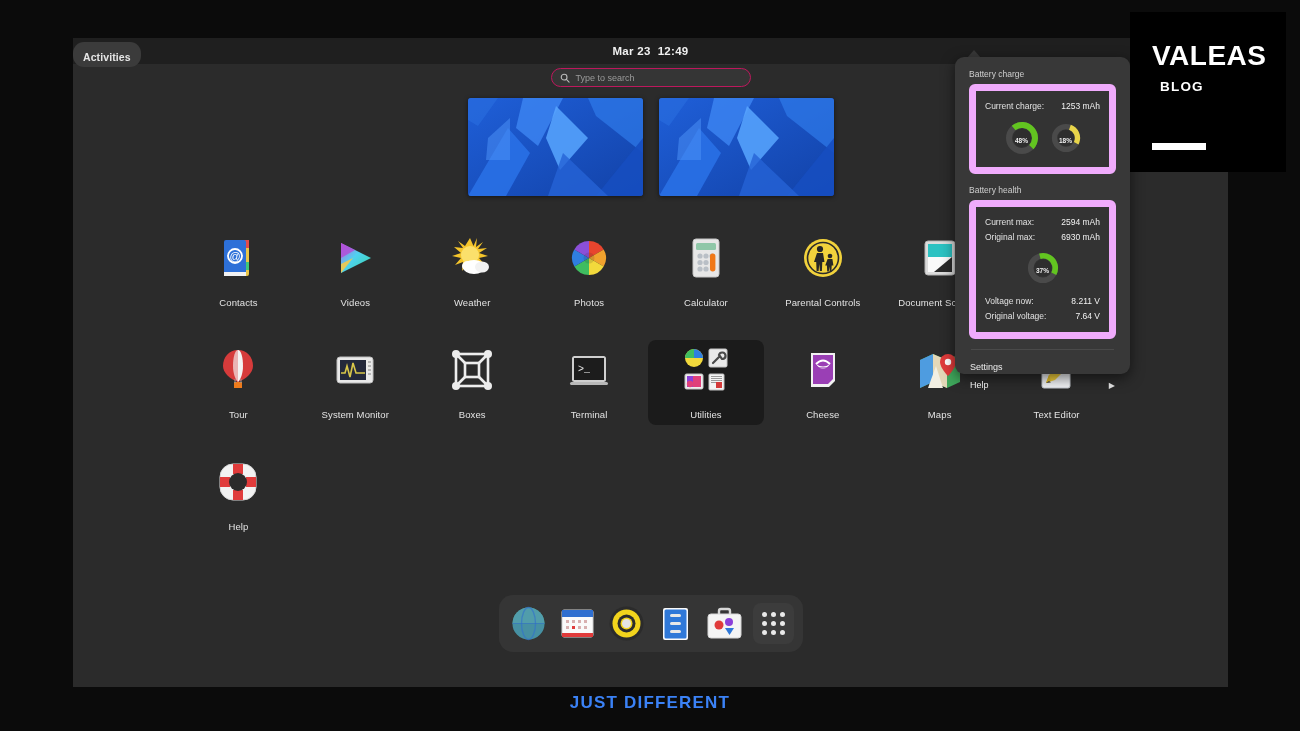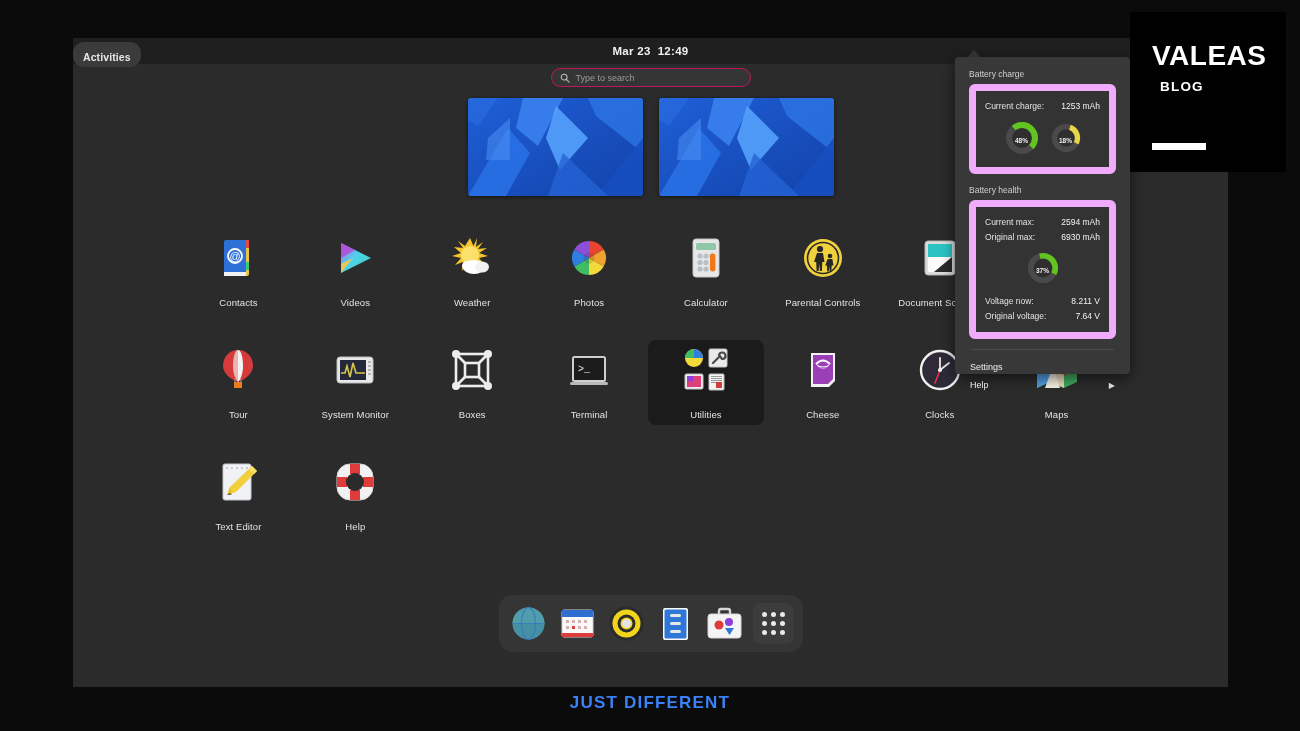--- a/index.html
+++ b/index.html
@@ -87,21 +87,21 @@
   }
   .dockitem { width: 41px; height: 41px; position: relative; border-radius: 8px; }
   .dockitem.grid-btn { background: #3c3c3c; display: flex; align-items: center; justify-content: center; }
   .grid-dots { display: grid; grid-template-columns: repeat(3, 5px); gap: 4px; }
   .grid-dots i { width: 5px; height: 5px; border-radius: 50%; background: #e9e9e9; display: block; }
 
   
   #battery-popup {
     position: absolute; left: 955px; top: 57px;
     width: 175px; height: 317px;
-    background: #383838; border-radius: 4px;
+    background: #383838; border-radius: 9px;
     box-shadow: 0 4px 14px rgba(0,0,0,.55);
     padding: 12px 14px 8px 14px;
     color: #e8e8e8;
   }
   #popup-arrow {
     position: absolute; left: 967px; top: 50px;
     width: 0; height: 0;
     border-left: 7px solid transparent; border-right: 7px solid transparent;
     border-bottom: 8px solid #383838;
   }
@@ -440,32 +440,20 @@
             <path d="M12 7 h24 v28 l-6 6 h-18 Z" fill="#f2f2f2"></path>
             <path d="M14 9 h20 v24 l-5 5 h-15 Z" fill="#9a3fb5"></path>
             <path d="M17 18 q7 10 14 0 q-7 5 -14 0 Z" fill="#ffffff"></path>
             <path d="M17 18 q7 -7 14 0" fill="none" stroke="#ffffff" stroke-width="2"></path>
             <rect x="17" y="21" width="14" height="2" fill="#9a3fb5" opacity=".6"></rect>
           </svg>
         </div>
         <div class="applabel">Cheese</div>
       </div>
 
-      <div class="app">
-        <div class="appicon">
-          <svg width="48" height="48" viewBox="0 0 48 48">
-            <circle cx="24" cy="24" r="19" fill="#2e2a38" stroke="#f0f0f0" stroke-width="2.4"></circle>
-            <line x1="24" y1="24" x2="24" y2="12" stroke="#e8e8e8" stroke-width="1.8" stroke-linecap="round"></line>
-            <line x1="24" y1="24" x2="33" y2="17" stroke="#e8e8e8" stroke-width="1.8" stroke-linecap="round"></line>
-            <line x1="24" y1="24" x2="19" y2="37" stroke="#e0364a" stroke-width="1.6" stroke-linecap="round"></line>
-            <circle cx="24" cy="24" r="2.1" fill="#efefef"></circle>
-          </svg>
-        </div>
-        <div class="applabel">Clocks</div>
-      </div>
 
       <div class="app">
         <div class="appicon">
           <svg width="48" height="48" viewBox="0 0 48 48">
             <polygon points="4,14 17,8 31,14 44,8 44,36 31,42 17,36 4,42" fill="#3fa85c"></polygon>
             <polygon points="4,14 17,8 17,36 4,42" fill="#4e9ce0"></polygon>
             <polygon points="17,8 31,14 31,42 17,36" fill="#e3d8b8"></polygon>
             <polygon points="12,42 20,20 27,42" fill="#f2efe2"></polygon>
             <path d="M32 8 a8 8 0 0 1 8 8 c0 6 -8 14 -8 14 s-8 -8 -8 -14 a8 8 0 0 1 8 -8 Z" fill="#e03b3b"></path>
             <circle cx="32" cy="16" r="3.2" fill="#ffffff"></circle>

